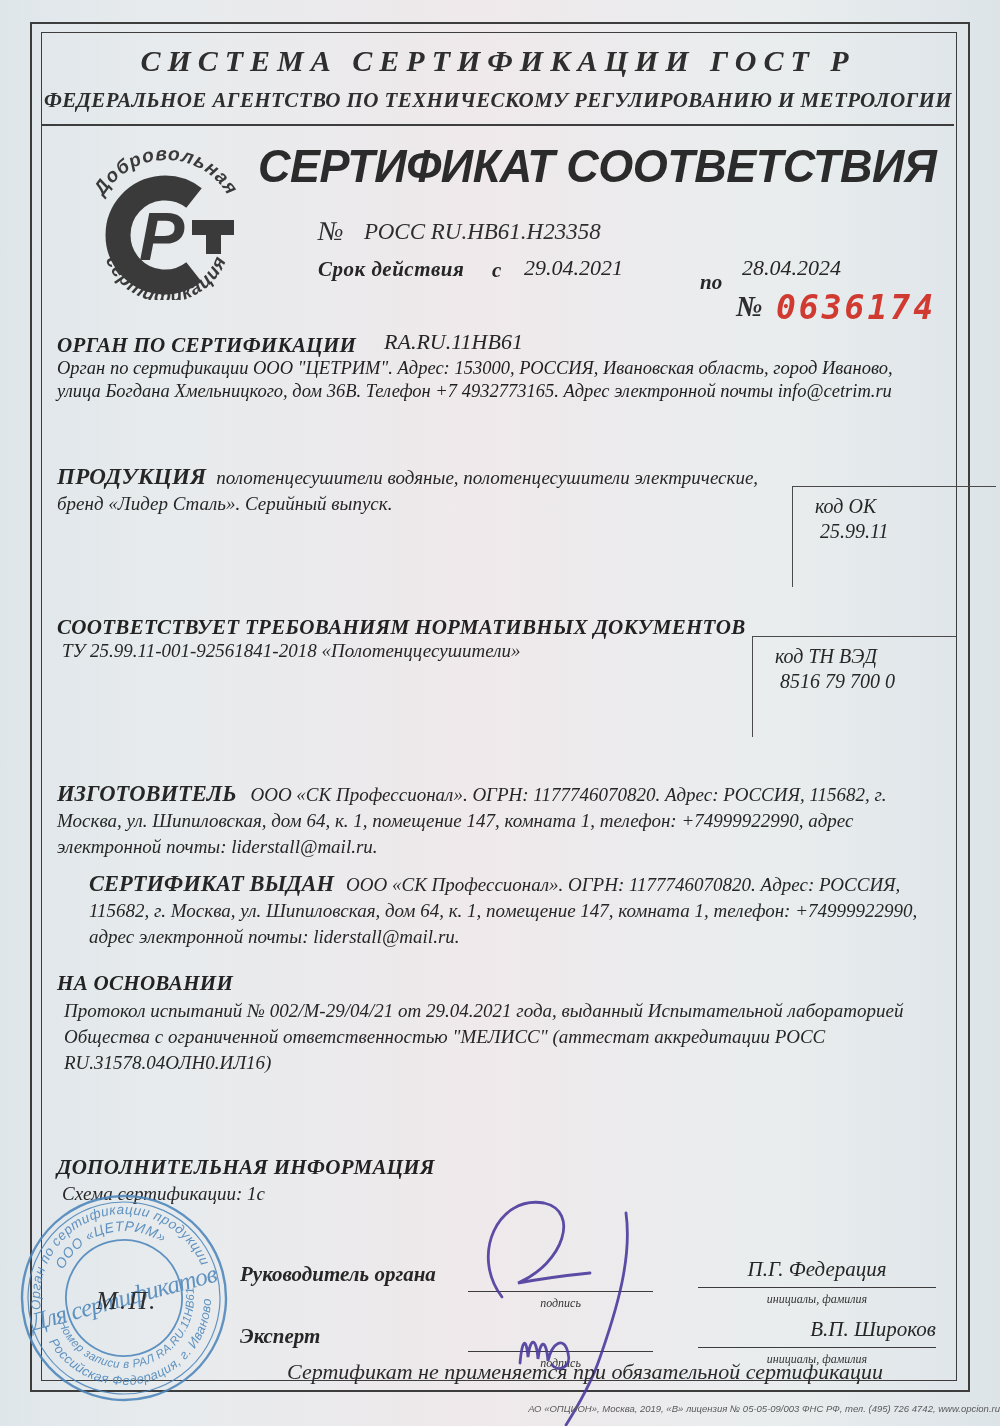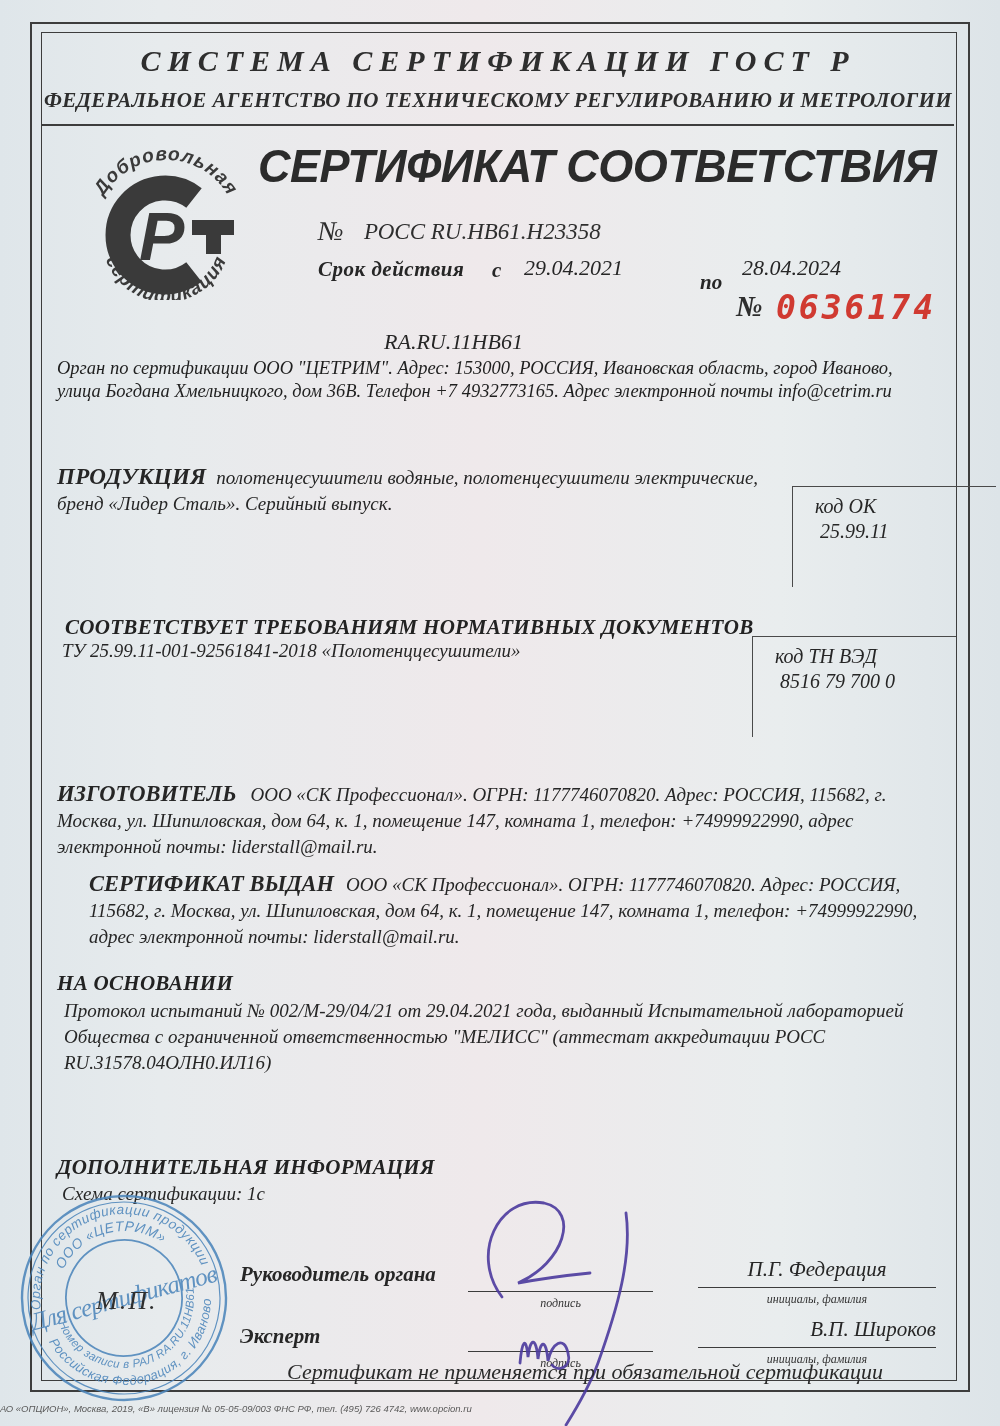--- a/index.html
+++ b/index.html
@@ -31,21 +31,21 @@
   .org-label{left:57px;top:333px;}
   .org-code{left:384px;top:329px;font-size:22px;}
   .org-text{left:57px;top:357px;width:858px;}
   .prod-block{left:57px;top:464px;width:720px;font-size:19px;line-height:26px;}
   .prod-block b{font-size:23px;letter-spacing:.3px;margin-right:10px;}
   .codebox{width:203px;height:100px;border-left:1.5px solid #4a4a4a;border-top:1.5px solid #4a4a4a;}
   .codebox-ok{left:792px;top:486px;}
   .codebox-tn{left:752px;top:636px;}
   .codebox .cb-label{margin:8px 0 0 22px;font-size:20px;}
   .codebox .cb-value{margin:2px 0 0 27px;font-size:20px;}
-  .comp-label{left:57px;top:615px;width:720px;margin-left:8px;}
+  .comp-label{left:57px;top:615px;width:720px;}
   .comp-text{left:62px;top:640px;width:700px;font-size:19px;}
   .mfr-block{left:57px;top:781px;width:860px;font-size:19px;line-height:26px;}
   .mfr-block b{font-size:22.5px;margin-right:14px;}
   .issued-block{left:57px;top:871px;width:860px;font-size:19px;line-height:26px;margin-left:32px;}
   .issued-block b{font-size:22.5px;margin-right:12px;}
   .basis-label{left:57px;top:971px;}
   .basis-text{left:64px;top:998px;width:884px;font-size:19px;line-height:26px;}
   .add-label{left:57px;top:1155px;}
   .add-text{left:62px;top:1183px;font-size:19px;}
   .role-head{left:240px;top:1262px;font-size:21px;font-weight:bold;}
@@ -57,21 +57,21 @@
   .cap1{left:468px;top:1296px;width:185px;text-align:center;}
   .cap2{left:468px;top:1356px;width:185px;text-align:center;}
   .name1{left:698px;top:1257px;width:238px;text-align:center;font-size:21px;}
   .name2{left:698px;top:1317px;width:238px;text-align:right;font-size:21px;}
   .name-line1{left:698px;top:1287px;width:238px;}
   .name-line2{left:698px;top:1347px;width:238px;}
   .ncap1{left:698px;top:1292px;width:238px;text-align:center;}
   .ncap2{left:698px;top:1352px;width:238px;text-align:center;}
   .mp-mark{left:96px;top:1286px;font-size:26px;letter-spacing:2px;color:#2f2f2f;}
   .footer-note{left:230px;top:1359px;width:710px;text-align:center;font-size:22px;color:#2a2a2a;}
-  .fine-print{left:0;top:1403px;width:1000px;text-align:left;font-family:"Liberation Sans",sans-serif;font-size:9.5px;color:#5a5a5a;}
+  .fine-print{left:0;top:1403px;width:1000px;text-align:right;font-family:"Liberation Sans",sans-serif;font-size:9.5px;color:#5a5a5a;}
   .logo-svg{left:76px;top:140px;}
   .stamp-svg{left:2px;top:1176px;opacity:.88;}
   .sign-svg{left:440px;top:1185px;}
 </style>
 </head>
 <body>
 
 <div class="page">
 
   <div class="abs frame-outer"></div>
@@ -104,20 +104,21 @@
   <div class="abs num-label">№</div>
   <div class="abs num-value">РОСС RU.НВ61.Н23358</div>
   <div class="abs validity"><b>Срок действия</b></div>
   <div class="abs v-from-label">с</div>
   <div class="abs v-from">29.04.2021</div>
   <div class="abs v-to-label">по</div>
   <div class="abs v-to">28.04.2024</div>
   <div class="abs blank-no-sign">№</div>
   <div class="abs blank-no">0636174</div>
 
+  <div class="abs sec-label org-label">ОРГАН ПО СЕРТИФИКАЦИИ</div>
   <div class="abs org-code">RA.RU.11НВ61</div>
   <div class="abs body-text org-text">Орган по сертификации ООО "ЦЕТРИМ". Адрес: 153000, РОССИЯ, Ивановская область, город Иваново, улица Богдана Хмельницкого, дом 36В. Телефон +7 4932773165. Адрес электронной почты info@cetrim.ru</div>
 
   <div class="abs prod-block">
     <b>ПРОДУКЦИЯ</b><span>полотенцесушители водяные, полотенцесушители электрические, бренд «Лидер Сталь». Серийный выпуск.</span>
   </div>
   <div class="abs codebox codebox-ok">
     <div class="cb-label">код ОК</div>
     <div class="cb-value">25.99.11</div>
   </div>

